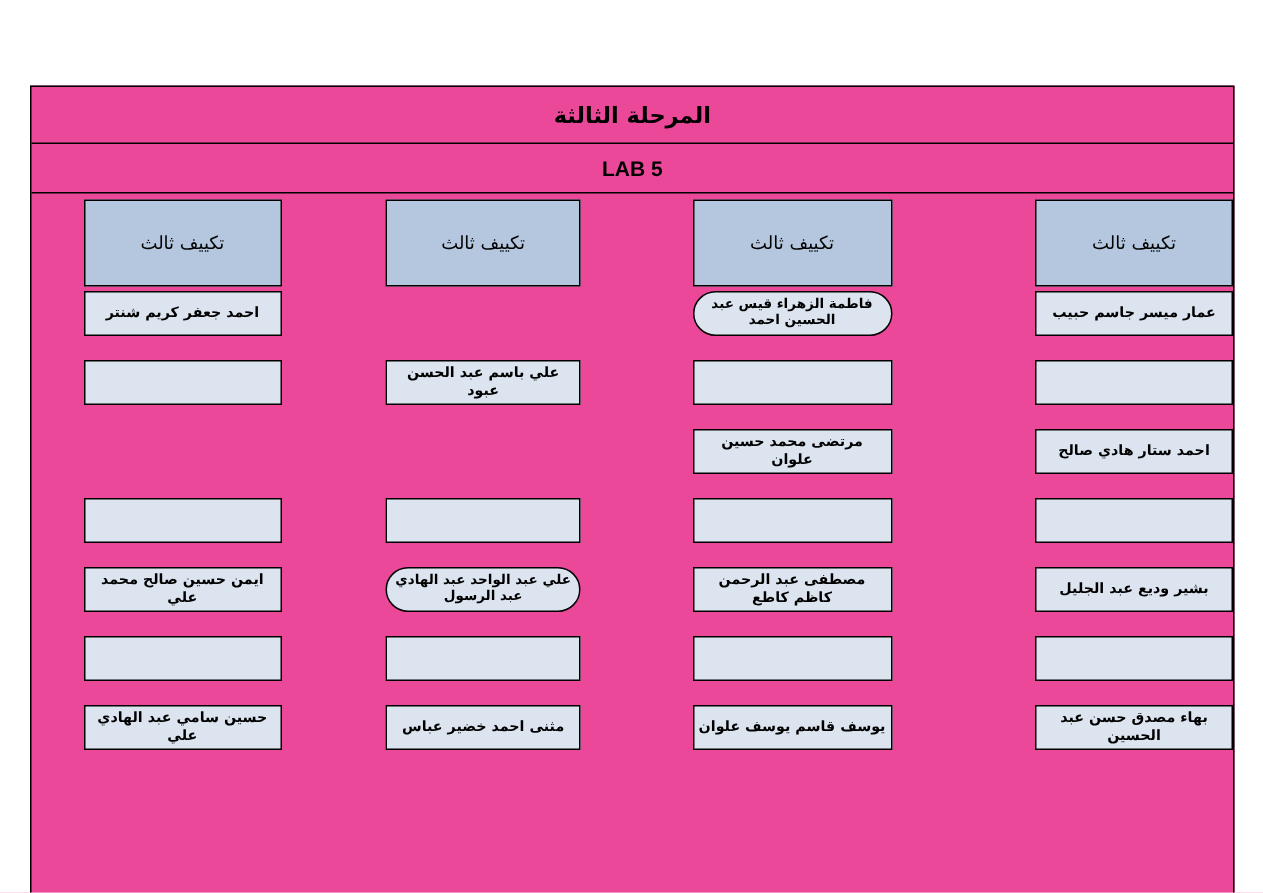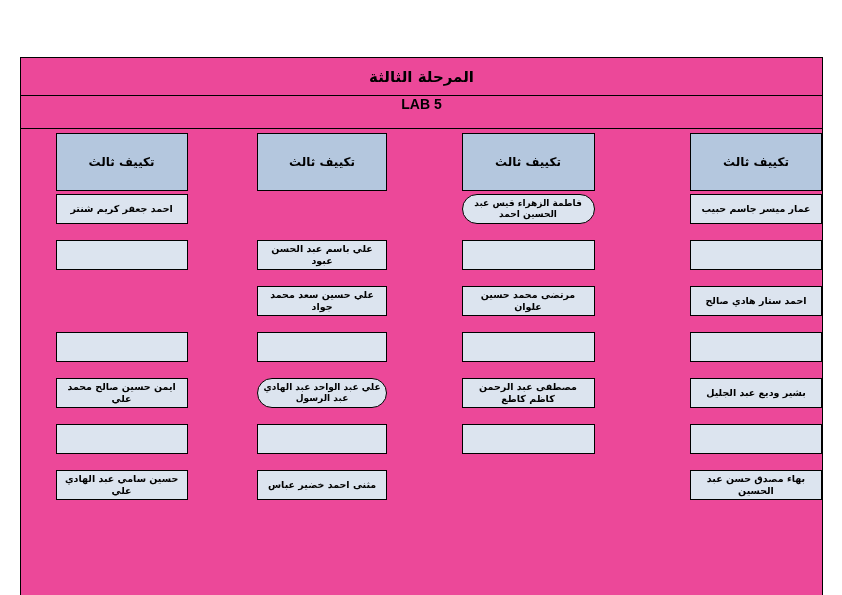--- a/index.html
+++ b/index.html
@@ -46,21 +46,21 @@
     font-size: 15px;
     font-weight: bold;
     color: #000000;
     letter-spacing: 0;
   }
 
   .lab-row {
     height: 33px;
     border-bottom: 1.5px solid #000000;
     display: flex;
-    align-items: flex-start;
+    align-items: center;
     justify-content: center;
     box-sizing: border-box;
   }
   .lab-row .lab-text {
     font-size: 14px;
     font-weight: bold;
     direction: ltr;
     font-family: "Liberation Sans", sans-serif;
   }
 
@@ -96,21 +96,21 @@
     font-size: 9.5px;
     font-weight: bold;
     color: #000000;
     line-height: 1.25;
     padding: 1px 3px;
   }
 
   .cell.header {
     background: #b4c7de;
     font-size: 12px;
-    font-weight: bold;
+    font-weight: normal;
     height: 58px;
   }
 
   .cell.name {
     height: 30px;
   }
 
   .cell.empty {
     height: 30px;
   }
@@ -162,26 +162,26 @@
       </div>
 
       <div class="col col-1">
         <div class="cell header r-head">تكييف ثالث</div>
         <div class="cell name two-line r-1">فاطمة الزهراء قيس عبد الحسين احمد</div>
         <div class="cell empty r-2"></div>
         <div class="cell name r-3">مرتضى محمد حسين علوان</div>
         <div class="cell empty r-4"></div>
         <div class="cell name r-5">مصطفى عبد الرحمن كاظم كاطع</div>
         <div class="cell empty r-6"></div>
+        <div class="cell name r-7">يوسف قاسم يوسف علوان</div>
       </div>
 
       <div class="col col-2">
         <div class="cell header r-head">تكييف ثالث</div>
         <div class="cell name r-2">علي باسم عبد الحسن عبود</div>
-        <div class="cell name r-3">علي حسين سعد محمد جواد</div>
         <div class="cell empty r-4"></div>
         <div class="cell name two-line r-5">علي عبد الواحد عبد الهادي عبد الرسول</div>
         <div class="cell empty r-6"></div>
         <div class="cell name r-7">مثنى احمد خضير عباس</div>
       </div>
 
       <div class="col col-3">
         <div class="cell header r-head">تكييف ثالث</div>
         <div class="cell name r-1">احمد جعفر كريم شنتر</div>
         <div class="cell empty r-2"></div>

